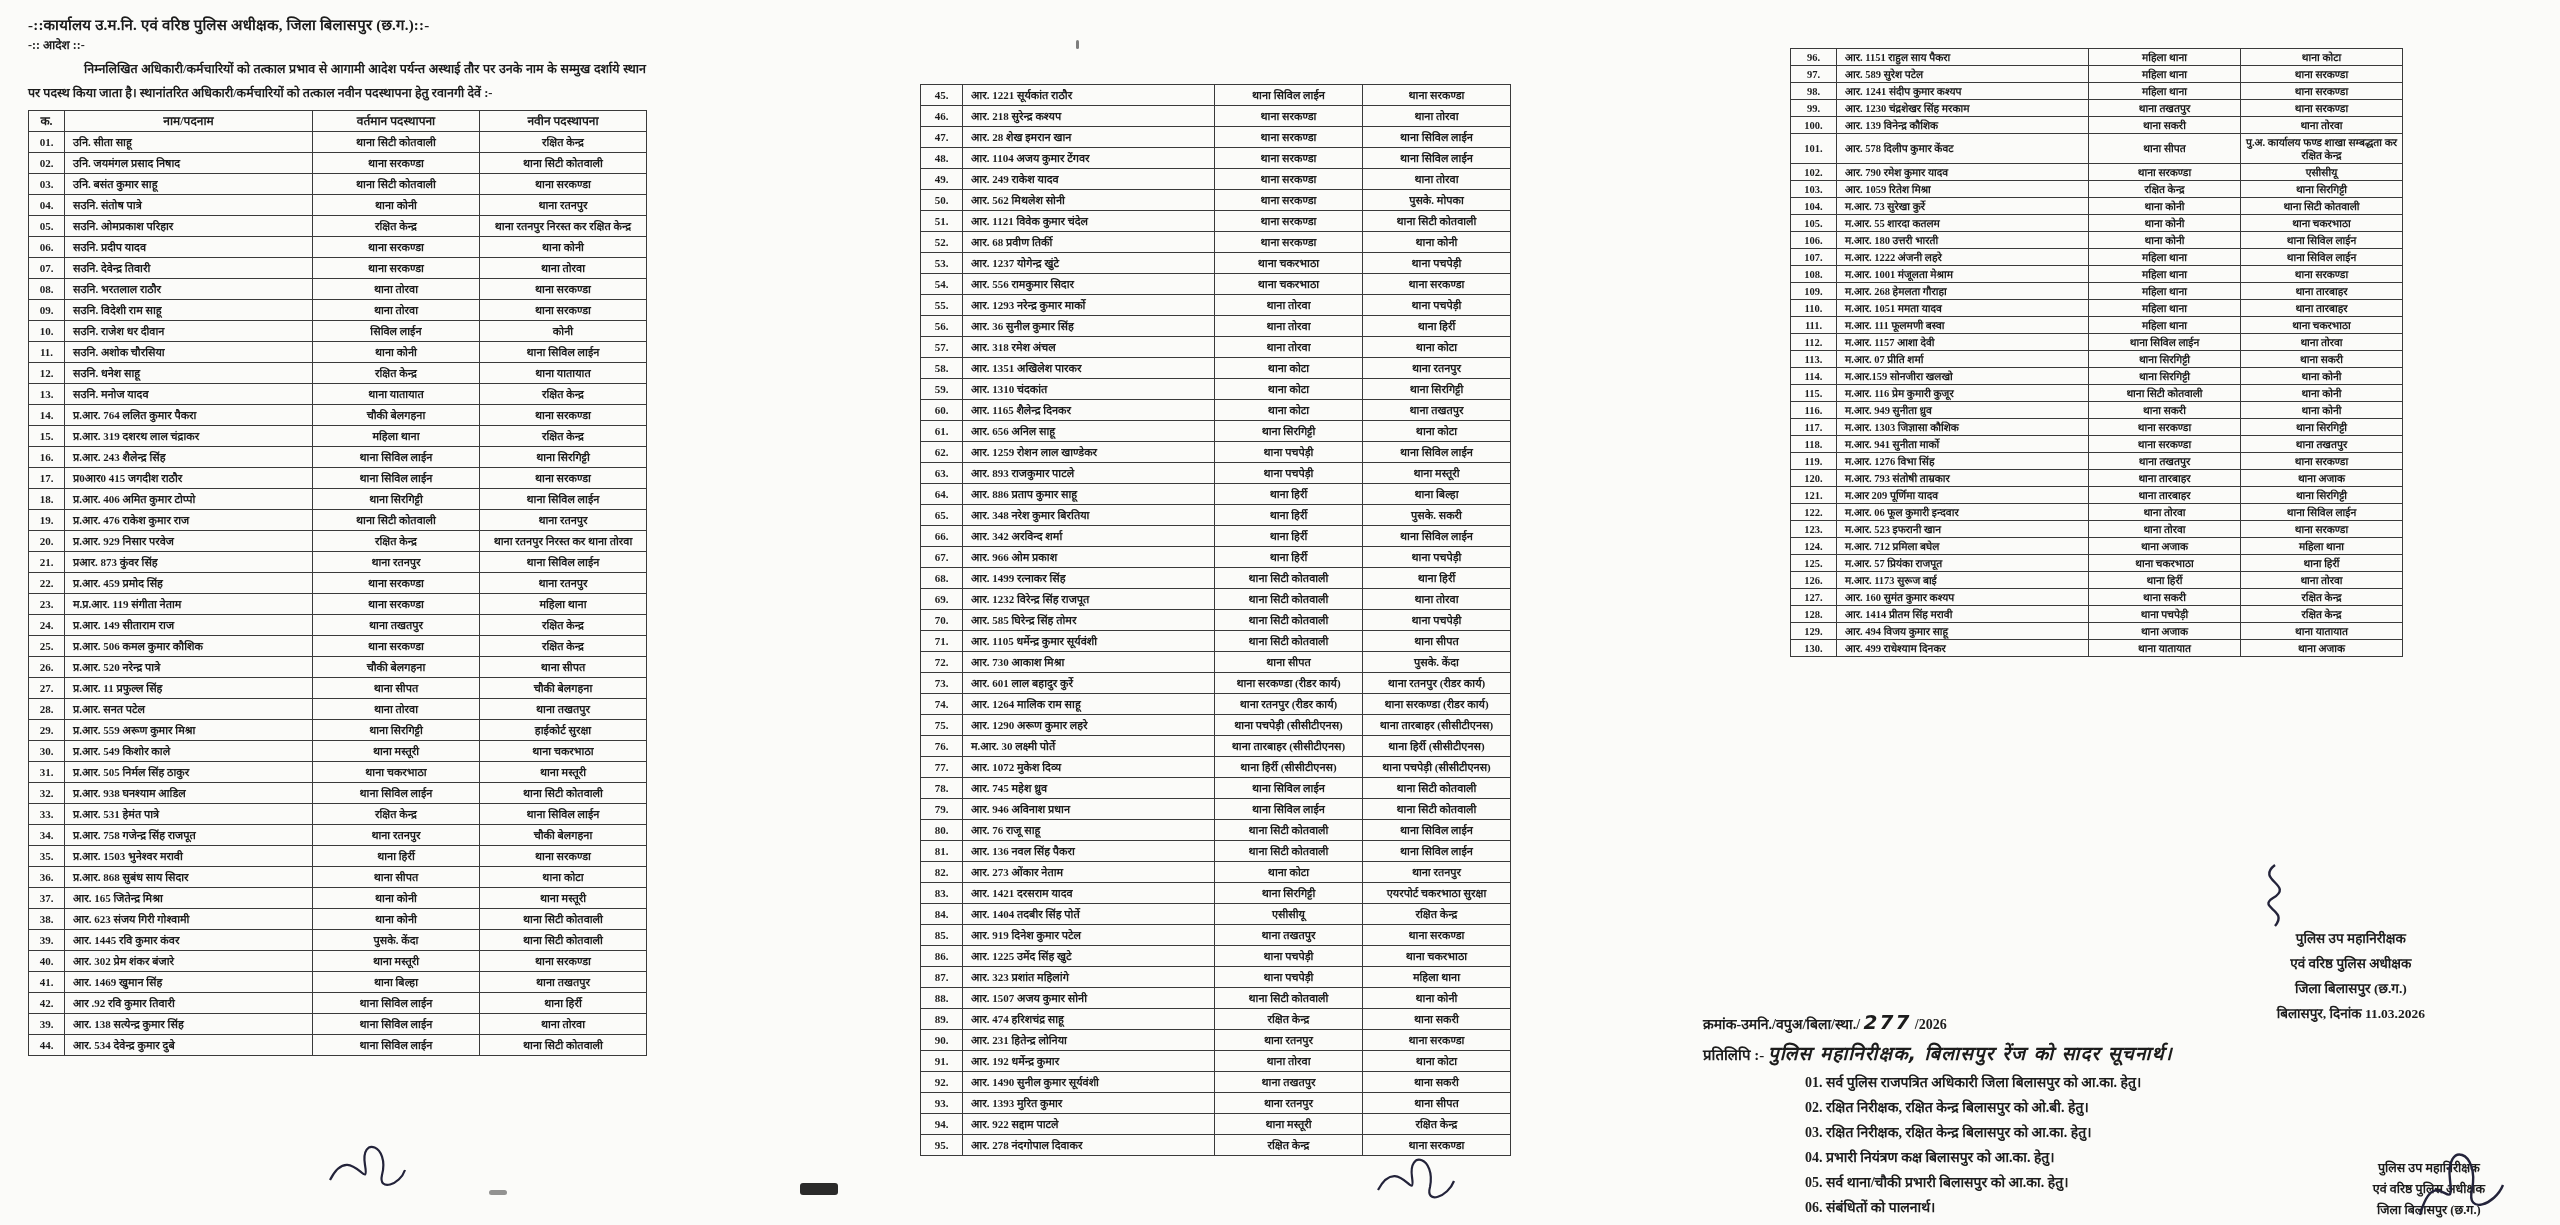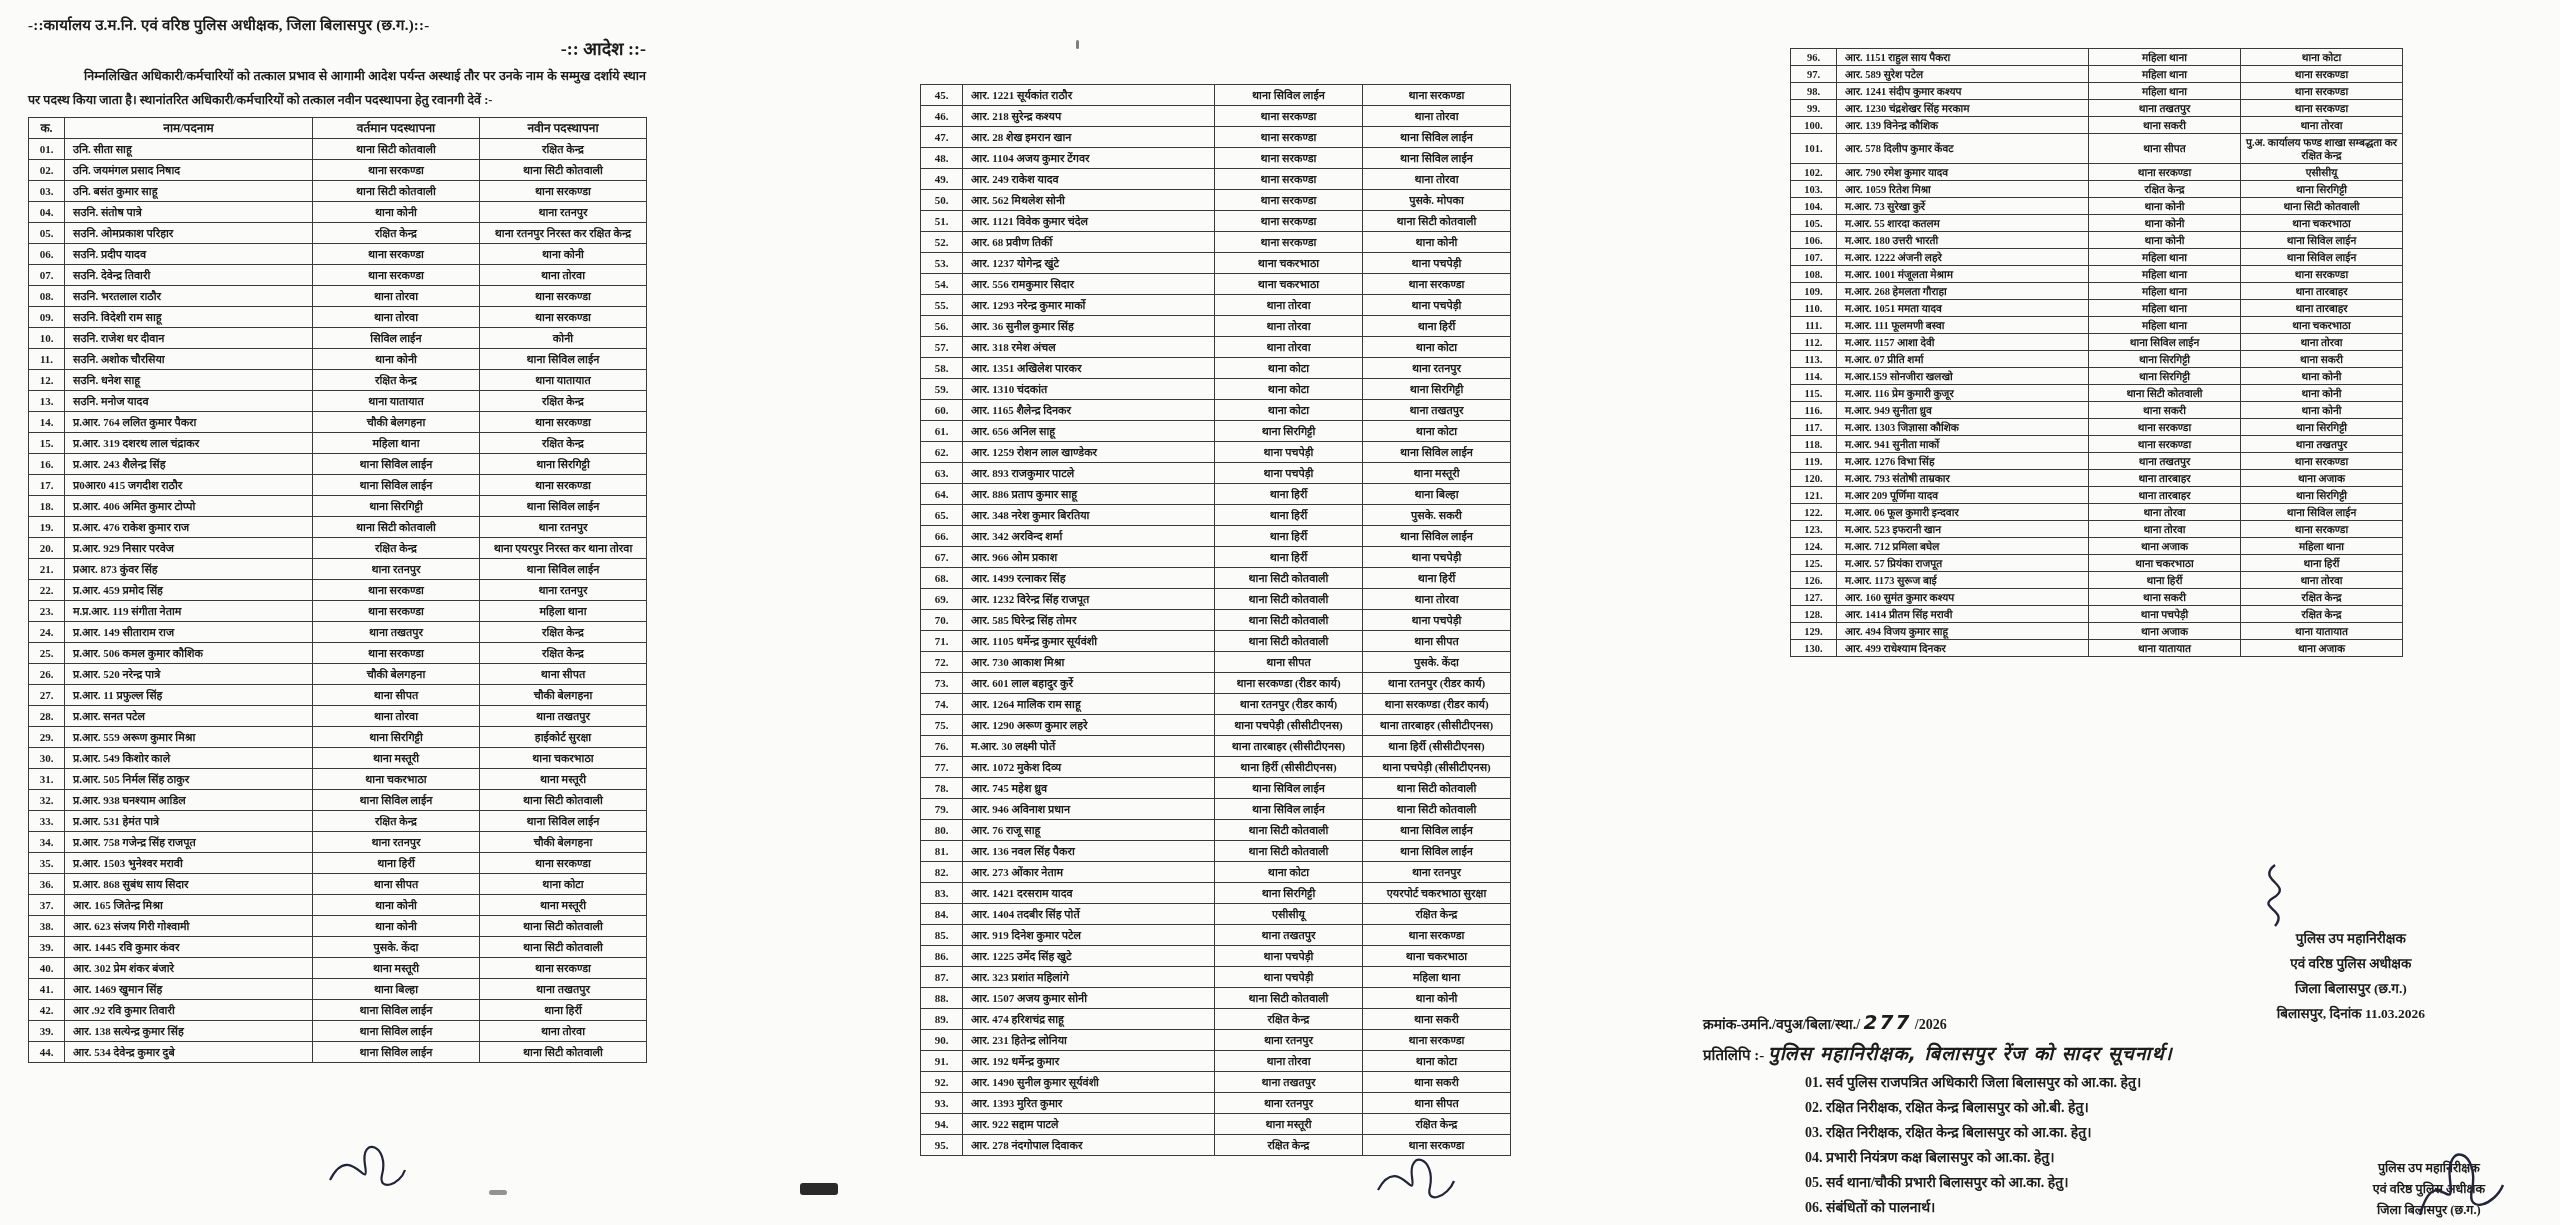--- a/index.html
+++ b/index.html
@@ -4,21 +4,21 @@
 <style>
   html,body{margin:0;padding:0;}
   body{
     width:2560px;height:1225px;position:relative;overflow:hidden;
     background:#fbfbf9;
     font-family:"Liberation Serif","DejaVu Serif",serif;
     color:#1c1c1c;
   }
   .page{position:absolute;}
   .doc-title{text-align:left;font-weight:bold;font-size:15px;letter-spacing:.2px;}
-  .order-title{text-align:right;font-weight:bold;font-size:18px;margin-top:2px;}
+  .order-title{text-align:left;font-weight:bold;font-size:12px;margin-top:2px;}
   .intro{font-size:12.5px;line-height:24px;text-align:justify;margin-top:4px;font-weight:bold;}
   .intro .ind{display:inline-block;width:56px;}
   table{border-collapse:collapse;table-layout:fixed;width:100%;}
   td,th{border:1px solid #3a3a3a;font-weight:bold;overflow:hidden;}
   th{font-size:12px;line-height:18px;padding:1px 2px;text-align:center;}
   .t1 td{font-size:11px;line-height:18px;padding:1px 3px;}
   .t2 td{font-size:11px;line-height:17px;padding:1.5px 3px;}
   .t3 td{font-size:10.5px;line-height:13px;padding:1.5px 3px;}
   td.c0{text-align:center;}
   td.c1{text-align:left;padding-left:8px;}
@@ -168,21 +168,21 @@
         <tr>
           <td class="c0">19.</td>
           <td class="c1">प्र.आर. 476 राकेश कुमार राज</td>
           <td class="c2">थाना सिटी कोतवाली</td>
           <td class="c3">थाना रतनपुर</td>
         </tr>
         <tr>
           <td class="c0">20.</td>
           <td class="c1">प्र.आर. 929 निसार परवेज</td>
           <td class="c2">रक्षित केन्द्र</td>
-          <td class="c3">थाना एयरपुर निरस्त कर थाना तोरवा</td>
+          <td class="c3">थाना रतनपुर निरस्त कर थाना तोरवा</td>
         </tr>
         <tr>
           <td class="c0">21.</td>
           <td class="c1">प्रआर. 873 कुंवर सिंह</td>
           <td class="c2">थाना रतनपुर</td>
           <td class="c3">थाना सिविल लाईन</td>
         </tr>
         <tr>
           <td class="c0">22.</td>
           <td class="c1">प्र.आर. 459 प्रमोद सिंह</td>

